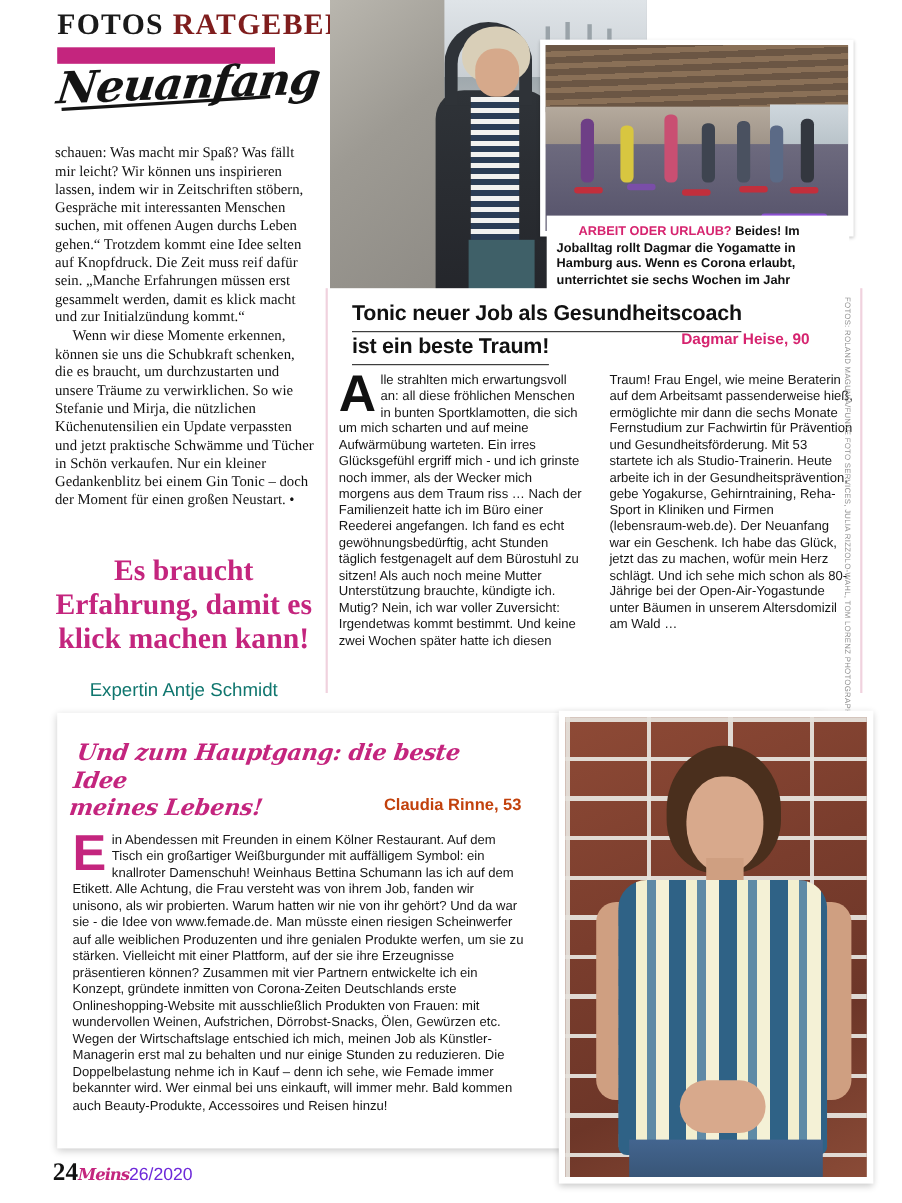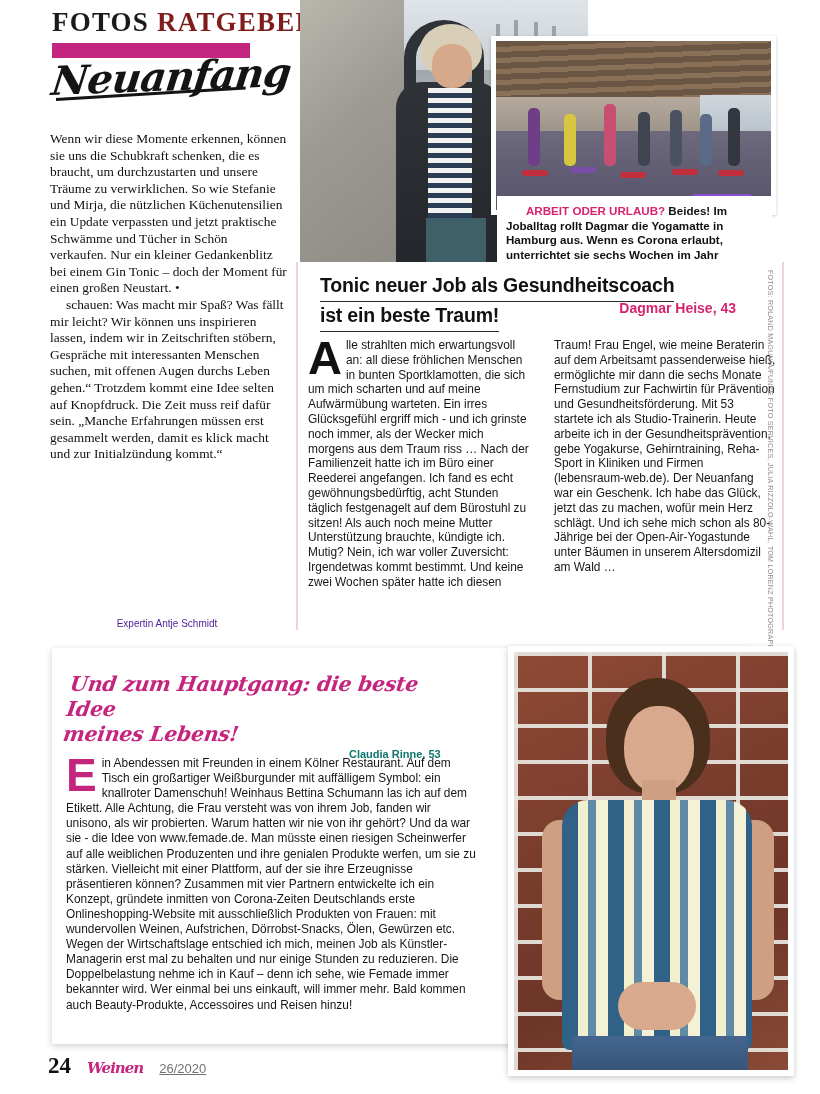--- a/index.html
+++ b/index.html
@@ -56,21 +56,21 @@
   .pullquote{
     position:absolute;left:42px;top:503px;width:250px;
     text-align:center;
     font-family:"Liberation Serif", serif;
     font-weight:bold;font-size:27px;line-height:31px;
     color:#c4257e;
   }
   .pullquote-src{
     position:absolute;left:42px;top:618px;width:250px;
     text-align:center;
-    font-size:10px;color:#4c1d95;font-weight:400;
+    font-size:17px;color:#0f766e;font-weight:400;
   }
 
   
   .beach-photo{
     position:absolute;left:300px;top:0px;width:288px;height:268px;
     overflow:hidden;
     background:linear-gradient(to bottom,#c9cdd2 0%,#b9bcc0 18%,#c3b9ac 30%,#cfc3b4 55%,#c0b19f 100%);
   }
   .beach-sky{position:absolute;left:0;top:0;width:100%;height:30%;
     background:linear-gradient(to bottom,#dfe4e8,#c6ccd1);}
@@ -175,22 +175,22 @@
   }
   .claudia-script{
     position:absolute;left:72px;top:672px;width:400px;
     font-family:"DejaVu Serif", serif;
     font-style:italic;font-weight:bold;
     font-size:20.5px;line-height:25px;color:#c4257e;
     transform:skewX(-8deg);transform-origin:left top;
     letter-spacing:-0.3px;
   }
   .claudia-byline{
-    position:absolute;left:349px;top:748px;
-    font-size:11px;font-weight:bold;color:#0f766e;
+    position:absolute;left:349px;top:723px;
+    font-size:15px;font-weight:bold;color:#c2410c;
   }
   .claudia-body{
     position:absolute;left:66px;top:756px;width:412px;
     font-size:11.9px;line-height:15.1px;color:#161616;
   }
   .claudia-body p{margin:0;}
   .dropcap-pink{
     float:left;font-size:46px;line-height:36px;font-weight:bold;
     padding-right:5px;color:#c4257e;margin-top:1px;
   }
@@ -220,45 +220,46 @@
   .c-armL{position:absolute;left:28px;top:168px;width:40px;height:180px;
     border-radius:18px;background:#cf9f81;}
   .c-armR{position:absolute;left:220px;top:168px;width:40px;height:180px;
     border-radius:18px;background:#cf9f81;}
   .c-hands{position:absolute;left:104px;top:330px;width:78px;height:48px;
     border-radius:24px;background:#d8a98c;}
   .c-jeans{position:absolute;left:58px;top:384px;width:176px;height:46px;
     background:linear-gradient(to bottom,#43658f,#35506f);}
 
   
-  .footer{position:absolute;left:48px;top:1053px;display:flex;align-items:baseline;gap:16px;}
+  .footer{position:absolute;left:48px;top:1053px;display:flex;align-items:baseline;}
   .pagenum{font-family:"Liberation Serif", serif;font-size:23px;font-weight:bold;color:#111;}
   .mag-logo{
     font-family:"DejaVu Serif", serif;font-style:italic;font-weight:bold;
     font-size:15px;color:#c4257e;letter-spacing:-1px;
   }
-  .issue{font-size:13px;color:#737373;text-decoration:underline;}
+  .issue{font-size:16px;color:#6d28d9;}
 </style>
 </head>
 <body>
 
 <div class="page">
 
   <div class="masthead">
     <div class="mast-line"><span>FOTOS </span><span class="accent">RATGEBER</span></div>
     <div class="mast-rule"></div>
     <div class="mast-script">Neuanfang</div>
     <div class="mast-underline"></div>
   </div>
 
   <div class="intro-col">
+    <p>schauen: Was macht mir Spaß? Was fällt mir leicht? Wir können uns inspirieren lassen, indem wir in Zeitschriften stöbern, Gespräche mit interessanten Menschen suchen, mit offenen Augen durchs Leben gehen.“ Trotzdem kommt eine Idee selten auf Knopfdruck. Die Zeit muss reif dafür sein. „Manche Erfahrungen müssen erst gesammelt werden, damit es klick macht und zur Initialzündung kommt.“</p>
     <p>Wenn wir diese Momente erkennen, können sie uns die Schubkraft schenken, die es braucht, um durchzustarten und unsere Träume zu verwirklichen. So wie Stefanie und Mirja, die nützlichen Küchenutensilien ein Update verpassten und jetzt praktische Schwämme und Tücher in Schön verkaufen. Nur ein kleiner Gedankenblitz bei einem Gin Tonic – doch der Moment für einen großen Neustart. •</p>
-    <p>schauen: Was macht mir Spaß? Was fällt mir leicht? Wir können uns inspirieren lassen, indem wir in Zeitschriften stöbern, Gespräche mit interessanten Menschen suchen, mit offenen Augen durchs Leben gehen.“ Trotzdem kommt eine Idee selten auf Knopfdruck. Die Zeit muss reif dafür sein. „Manche Erfahrungen müssen erst gesammelt werden, damit es klick macht und zur Initialzündung kommt.“</p>
-  </div>
-
+  </div>
+
+  <div class="pullquote">Es braucht Erfahrung, damit es klick machen kann!</div>
   <div class="pullquote-src">Expertin Antje Schmidt</div>
 
   <div class="beach-photo">
     <div class="beach-sky"></div>
     <div class="beach-sea"></div>
     <div class="beach-sand"></div>
     <div class="crane" style="left:196px;top:24px;width:4px;height:26px;"></div>
     <div class="crane" style="left:214px;top:20px;width:4px;height:30px;"></div>
     <div class="crane" style="left:234px;top:22px;width:4px;height:28px;"></div>
     <div class="crane" style="left:252px;top:26px;width:4px;height:24px;"></div>
@@ -298,21 +299,21 @@
     <span class="lead">ARBEIT ODER URLAUB?</span><span> Beides! Im Joballtag rollt Dagmar die Yogamatte in Hamburg aus. Wenn es Corona erlaubt, unterrichtet sie sechs Wochen im Jahr Hotelgäste unter der Sonne des Südens</span>
   </div>
 
   <div class="story-box"></div>
 
   <div class="story-head">
     <div class="story-title">
       <span class="title-line">Tonic neuer Job als Gesundheitscoach</span><br>
       <span class="title-line">ist ein beste Traum!</span>
     </div>
-    <div class="story-byline">Dagmar Heise, 43</div>
+    <div class="story-byline">Dagmar Heise, 90</div>
   </div>
 
   <div class="story-cols">
     <p><span class="dropcap">A</span><span>lle strahlten mich erwartungsvoll an: all diese fröhlichen Menschen in bunten Sportklamotten, die sich um mich scharten und auf meine Aufwärmübung warteten. Ein irres Glücksgefühl ergriff mich - und ich grinste noch immer, als der Wecker mich morgens aus dem Traum riss … Nach der Familienzeit hatte ich im Büro einer Reederei angefangen. Ich fand es echt gewöhnungsbedürftig, acht Stunden täglich festgenagelt auf dem Bürostuhl zu sitzen! Als auch noch meine Mutter Unterstützung brauchte, kündigte ich. Mutig? Nein, ich war voller Zuversicht: Irgendetwas kommt bestimmt. Und keine zwei Wochen später hatte ich diesen Traum! Frau Engel, wie meine Beraterin auf dem Arbeitsamt passenderweise hieß, ermöglichte mir dann die sechs Monate Fernstudium zur Fachwirtin für Prävention und Gesundheitsförderung. Mit 53 startete ich als Studio-Trainerin. Heute arbeite ich in der Gesundheitsprävention, gebe Yogakurse, Gehirntraining, Reha-Sport in Kliniken und Firmen (lebensraum-web.de). Der Neuanfang war ein Geschenk. Ich habe das Glück, jetzt das zu machen, wofür mein Herz schlägt. Und ich sehe mich schon als 80-Jährige bei der Open-Air-Yogastunde unter Bäumen in unserem Altersdomizil am Wald …</span></p>
   </div>
 
   <div class="credit">FOTOS: ROLAND MAGUNIA/FUNKE FOTO SERVICES, JULIA RIZZOLO-WAHL, TOM LORENZ PHOTOGRAPHY/WWW.FEMADE.DE, PRIVAT (3), PR; ILLUSTRATION: GETTY IMAGES</div>
 
   <div class="bottom-card"></div>
 
@@ -334,17 +335,17 @@
       <div class="c-face"></div>
       <div class="c-neck"></div>
       <div class="c-shirt"></div>
       <div class="c-hands"></div>
       <div class="c-jeans"></div>
     </div>
   </div>
 
   <div class="footer">
     <span class="pagenum">24</span>
-    <span class="mag-logo">Weinen</span>
+    <span class="mag-logo">Meins</span>
     <span class="issue">26/2020</span>
   </div>
 
 </div>
 
 </body></html>

